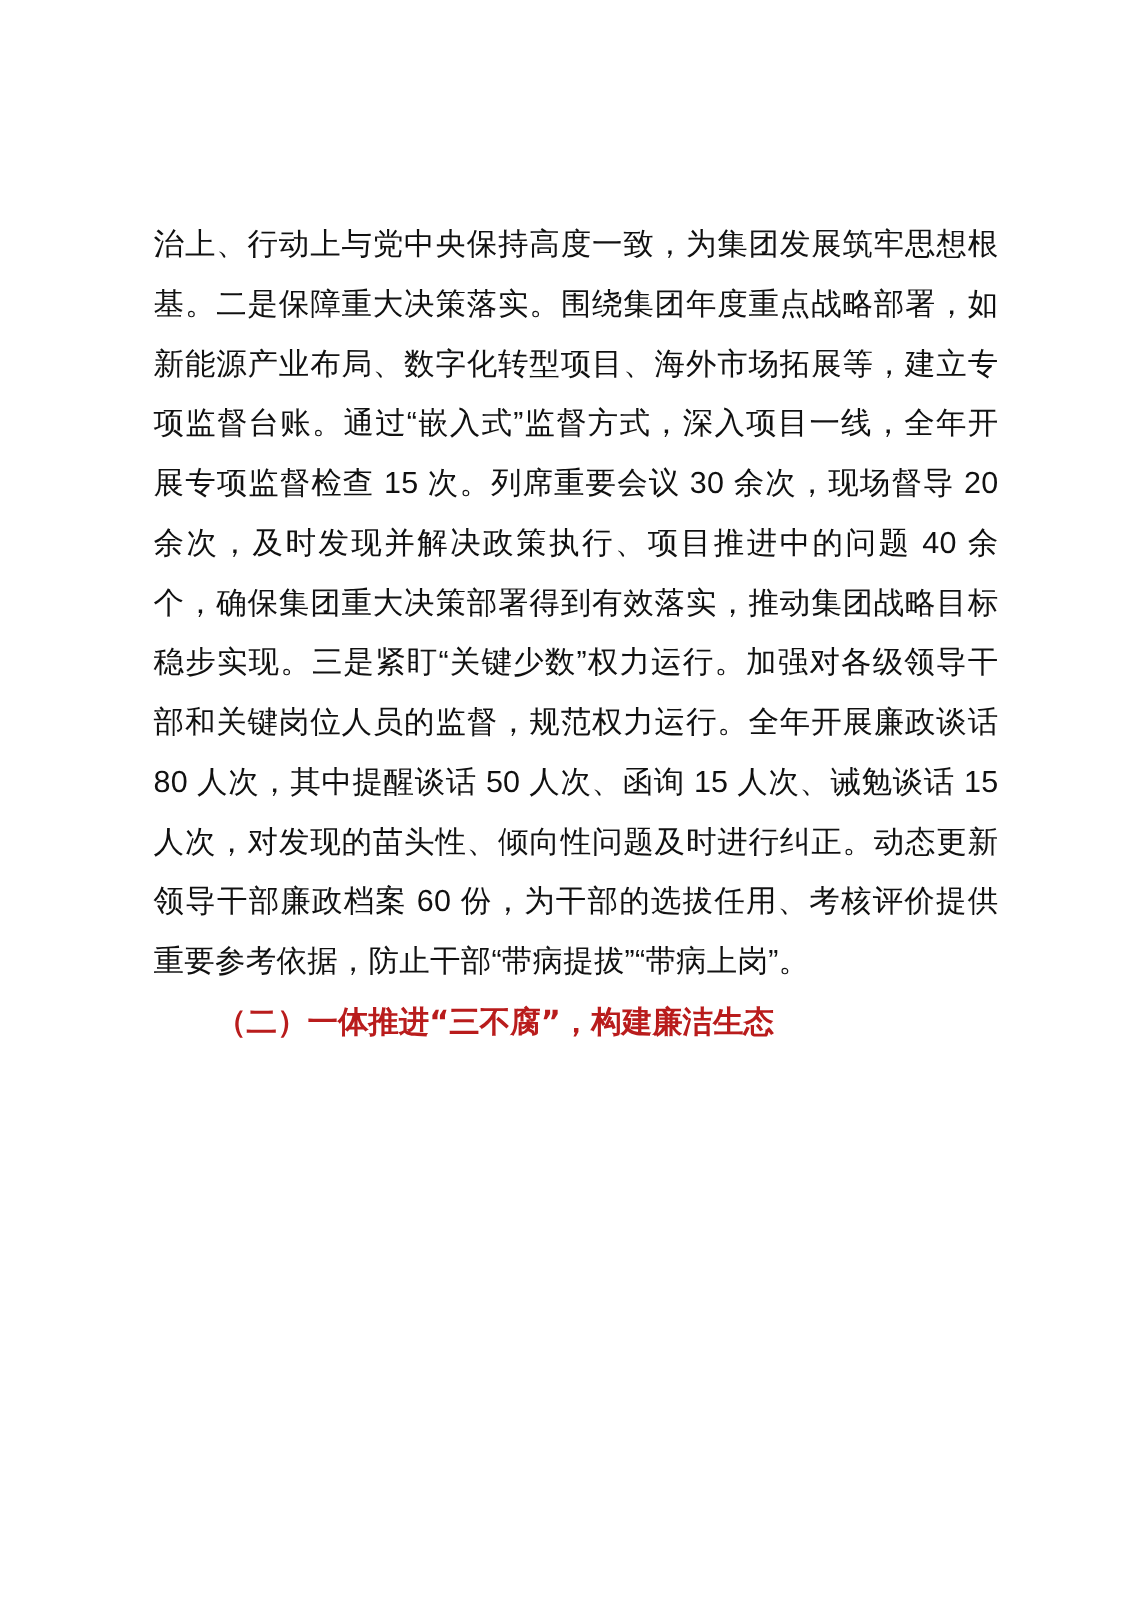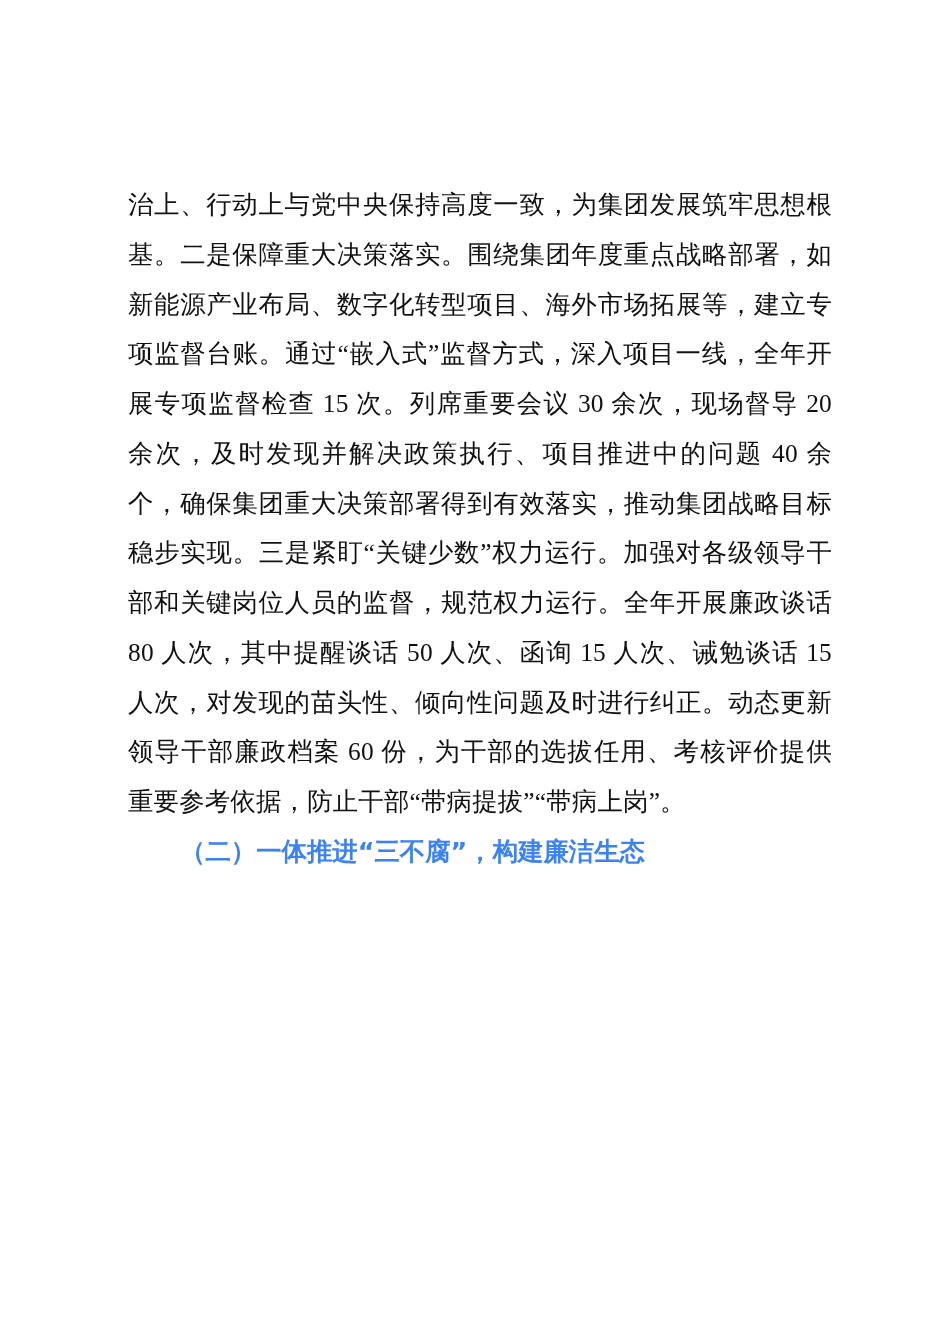--- a/index.html
+++ b/index.html
@@ -14,38 +14,38 @@
       overflow: hidden;
     }
     .page {
       position: absolute;
       left: 128px;
       top: 180px;
       width: 704px;
     }
     .para {
       margin: 0;
-      font-family: Liberation Serif, serif;
+      font-family: Liberation Sans, sans-serif;
       font-size: 25.4px;
       line-height: 49.75px;
       color: #111111;
       text-align: justify;
       text-justify: inter-character;
       letter-spacing: 0.2px;
     }
     .para.indent {
       text-indent: 51px;
     }
     .heading {
       margin: 0;
       font-family: "DejaVu Sans", "Liberation Sans", sans-serif;
       font-size: 25.4px;
       line-height: 49.75px;
       font-weight: bold;
-      color: #3b82f6;
+      color: #b91c1c;
       padding-left: 52px;
     }
   </style>
 </head>
 <body>
 
 <div class="page">
   <p class="para">治上、行动上与党中央保持高度一致，为集团发展筑牢思想根基。二是保障重大决策落实。围绕集团年度重点战略部署，如新能源产业布局、数字化转型项目、海外市场拓展等，建立专项监督台账。通过“嵌入式”监督方式，深入项目一线，全年开展专项监督检查 15 次。列席重要会议 30 余次，现场督导 20 余次，及时发现并解决政策执行、项目推进中的问题 40 余个，确保集团重大决策部署得到有效落实，推动集团战略目标稳步实现。三是紧盯“关键少数”权力运行。加强对各级领导干部和关键岗位人员的监督，规范权力运行。全年开展廉政谈话 80 人次，其中提醒谈话 50 人次、函询 15 人次、诫勉谈话 15 人次，对发现的苗头性、倾向性问题及时进行纠正。动态更新领导干部廉政档案 60 份，为干部的选拔任用、考核评价提供重要参考依据，防止干部“带病提拔”“带病上岗”。</p>
   <p class="heading">（二）一体推进“三不腐”，构建廉洁生态</p>
 </div>

